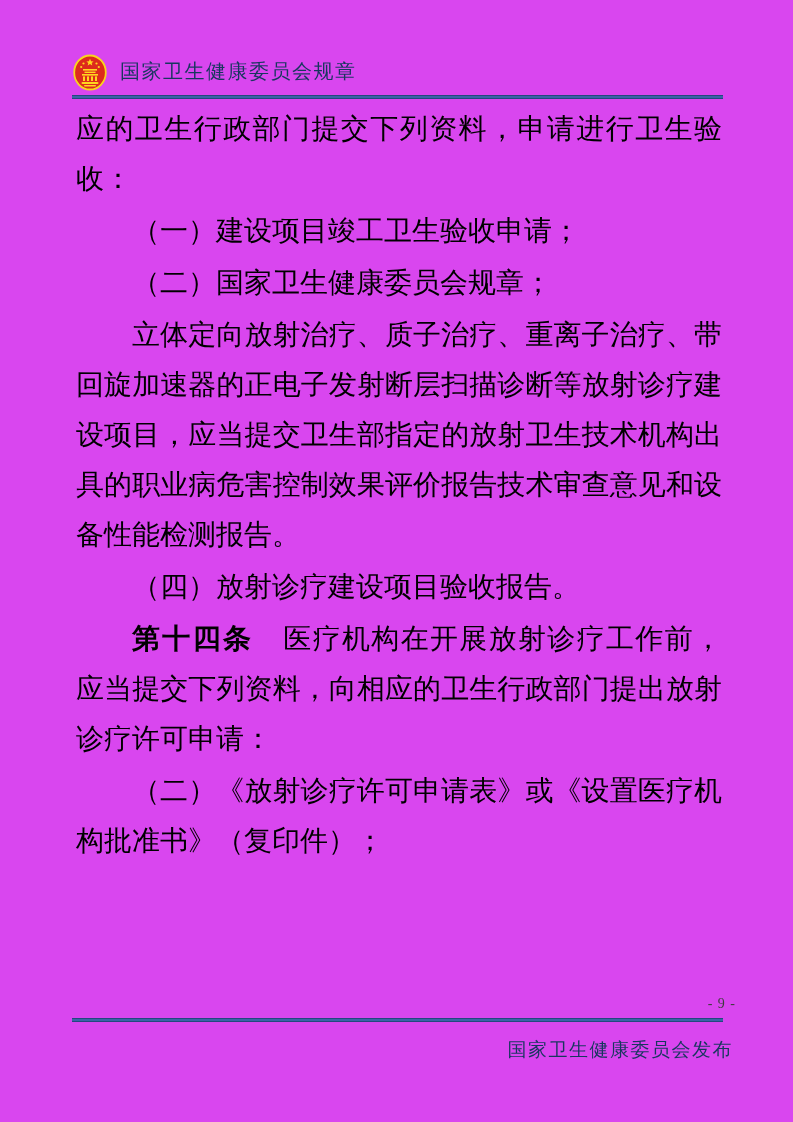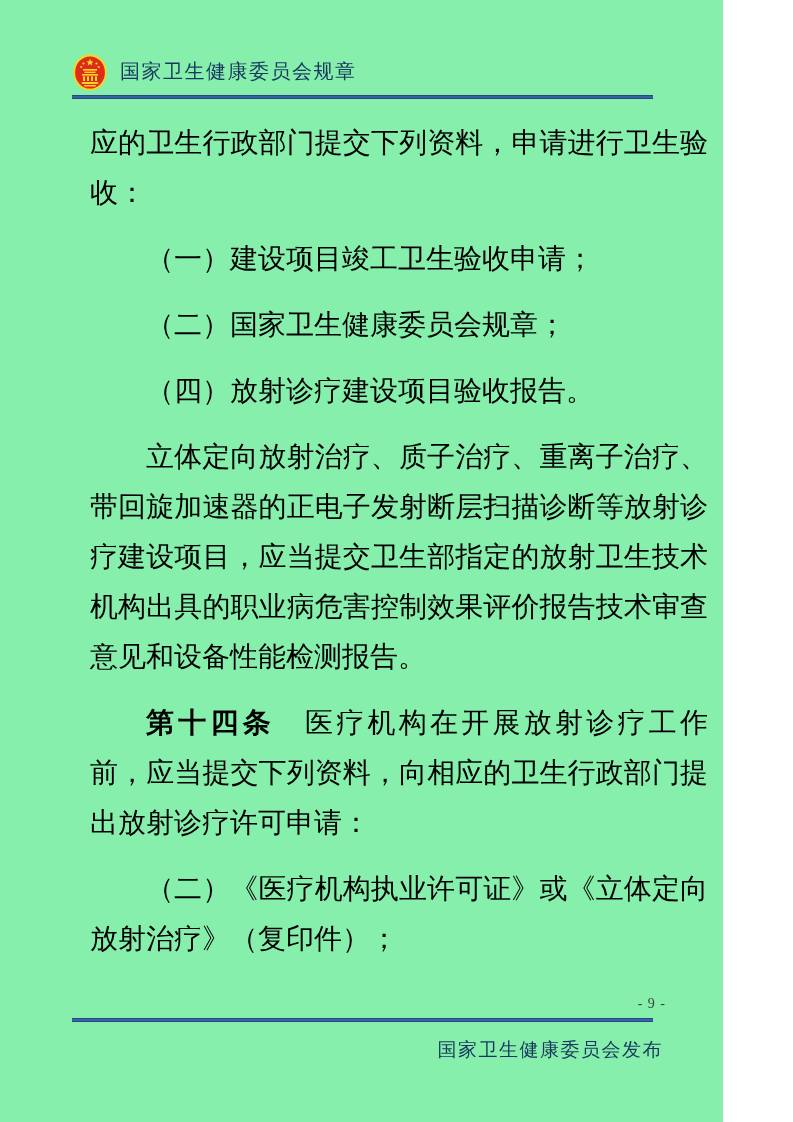--- a/index.html
+++ b/index.html
@@ -1,22 +1,21 @@
 <!DOCTYPE html>
 <html lang="zh"><head>
 <meta charset="utf-8">
 <style>
   html,body { margin:0; padding:0; background:#ffffff; }
   .page {
     position:relative;
-    width:691px; height:1122px;
-    background:#86efac;
+    width:793px; height:1122px;
+    background:#d946ef;
     font-family:"Liberation Serif", serif;
     overflow:hidden;
-    padding-left:32px;
   }
 
   
   .emblem {
     position:absolute; left:73px; top:54px;
     width:34px; height:38px;
   }
   .header-title {
     position:absolute; left:120px; top:58px;
     font-size:20px; line-height:26px;
@@ -38,21 +37,21 @@
     position:absolute;
     left:74px; top:102px;
     width:650px;
     font-size:28px;
     line-height:50px;
     color:#000000;
     text-align:justify;
     text-justify:inter-ideograph;
   }
   .doc-body p {
-    margin:16px;
+    margin:2px;
     text-indent:2em;
   }
   .doc-body p.flush { text-indent:0; }
   .article-lead {
     font-weight:bold;
     font-family:"Liberation Sans", sans-serif;
     margin-right:30px;
     letter-spacing:1px;
   }
 
@@ -97,26 +96,26 @@
       <rect x="11" y="31" width="12" height="1.6" rx="0.8" fill="#ffd71e"></rect>
     </svg>
     <div class="header-title">国家卫生健康委员会规章</div>
     <div class="rule header-rule"></div>
   </div>
 
   <div class="doc-body">
     <p class="flush">应的卫生行政部门提交下列资料，申请进行卫生验收：</p>
     <p>（一）建设项目竣工卫生验收申请；</p>
     <p>（二）国家卫生健康委员会规章；</p>
+    <p>立体定向放射治疗、质子治疗、重离子治疗、带回旋加速器的正电子发射断层扫描诊断等放射诊疗建设项目，应当提交卫生部指定的放射卫生技术机构出具的职业病危害控制效果评价报告技术审查意见和设备性能检测报告。</p>
     <p>（四）放射诊疗建设项目验收报告。</p>
-    <p>立体定向放射治疗、质子治疗、重离子治疗、带回旋加速器的正电子发射断层扫描诊断等放射诊疗建设项目，应当提交卫生部指定的放射卫生技术机构出具的职业病危害控制效果评价报告技术审查意见和设备性能检测报告。</p>
     <p>
       <span class="article-lead">第十四条</span><span>医疗机构在开展放射诊疗工作前，应当提交下列资料，向相应的卫生行政部门提出放射诊疗许可申请：</span>
     </p>
-    <p>（二）《医疗机构执业许可证》或《立体定向放射治疗》（复印件）；</p>
+    <p>（二）《放射诊疗许可申请表》或《设置医疗机构批准书》（复印件）；</p>
   </div>
 
   <div>
     <div class="page-number">- 9 -</div>
     <div class="rule footer-rule"></div>
     <div class="publisher">国家卫生健康委员会发布</div>
   </div>
 
 </div>
 

